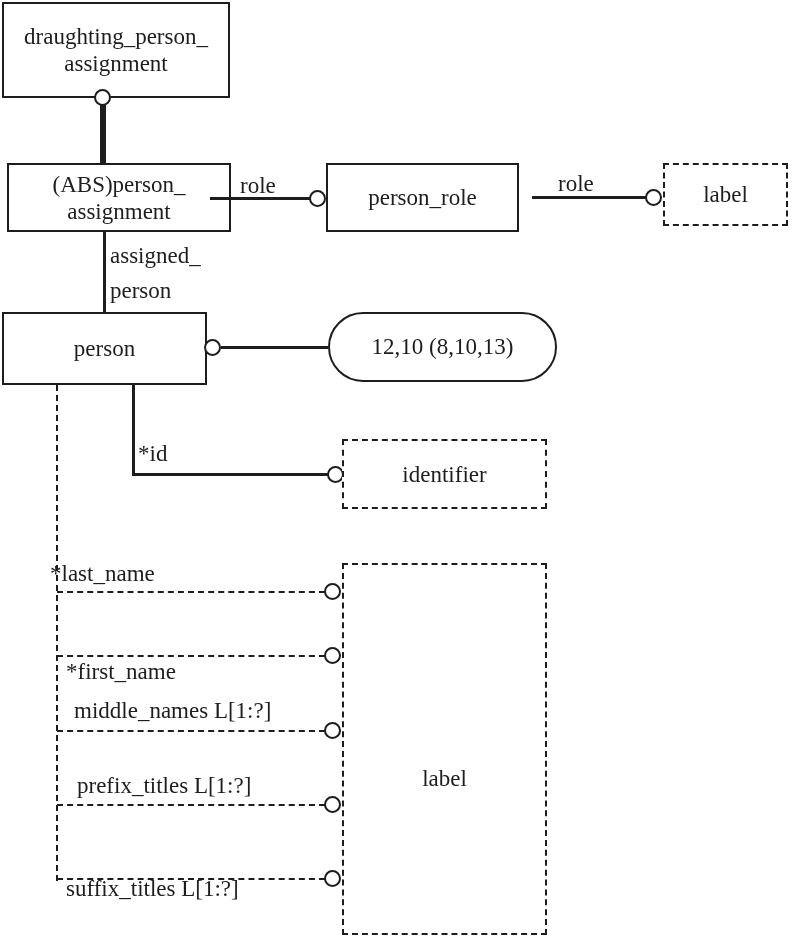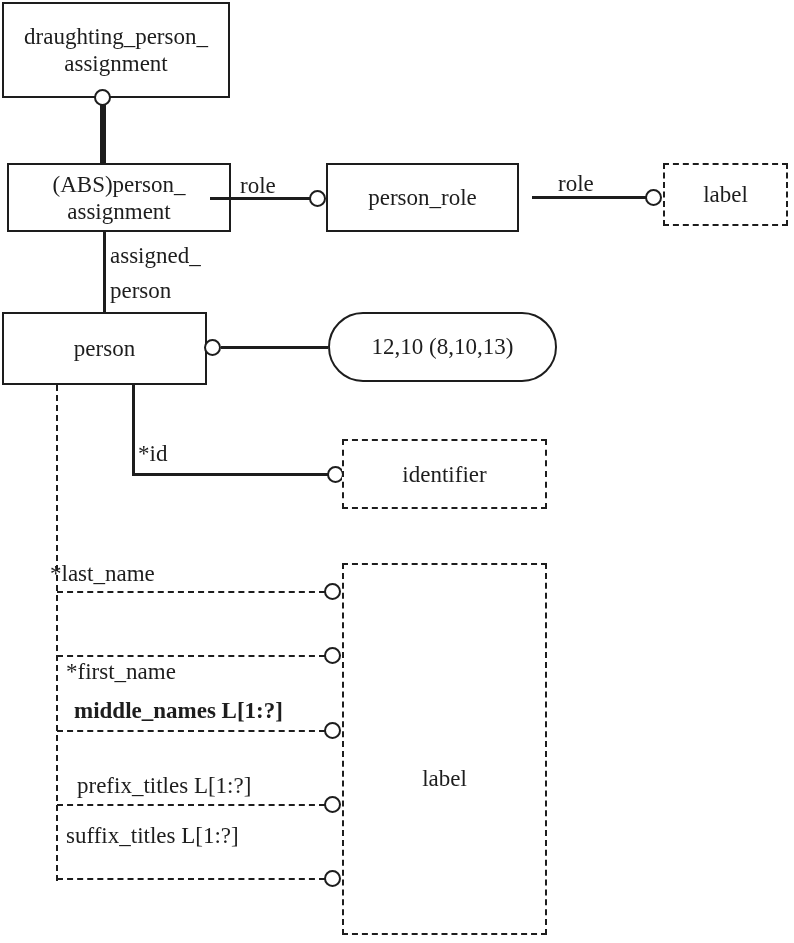--- a/index.html
+++ b/index.html
@@ -123,29 +123,29 @@
   <div class="dash-v" style="left:56px; top:385px; height:496px;"></div>
 
   <span class="lbl" style="left:50px; top:560px;">*last_name</span>
   <div class="dash-h" style="left:57px; top:591px; width:268px;"></div>
   <div class="circle" style="left:324px; top:583px;"></div>
 
   <span class="lbl" style="left:66px; top:658px;">*first_name</span>
   <div class="dash-h" style="left:57px; top:655px; width:268px;"></div>
   <div class="circle" style="left:324px; top:647px;"></div>
 
-  <span class="lbl" style="left:74px; top:697px;font-weight:bold;">middle_names L[1:?]</span>
+  <span class="lbl" style="left:74px; top:697px;">middle_names L[1:?]</span>
   <div class="dash-h" style="left:57px; top:730px; width:268px;"></div>
   <div class="circle" style="left:324px; top:722px;"></div>
 
   <span class="lbl" style="left:77px; top:772px;text-align:right;">prefix_titles L[1:?]</span>
   <div class="dash-h" style="left:57px; top:804px; width:268px;"></div>
   <div class="circle" style="left:324px; top:796px;"></div>
 
-  <span class="lbl" style="left:66px; top:822px;">suffix_titles L[1:?]</span>
+  <span class="lbl" style="left:66px; top:875px;">suffix_titles L[1:?]</span>
   <div class="dash-h" style="left:57px; top:878px; width:268px;"></div>
   <div class="circle" style="left:324px; top:870px;"></div>
 
   <div class="box dashed" style="left:342px; top:563px; width:205px; height:372px; justify-content:flex-start;">
     <span class="float-label">label</span>
   </div>
 
 </div>
 
 </body></html>

